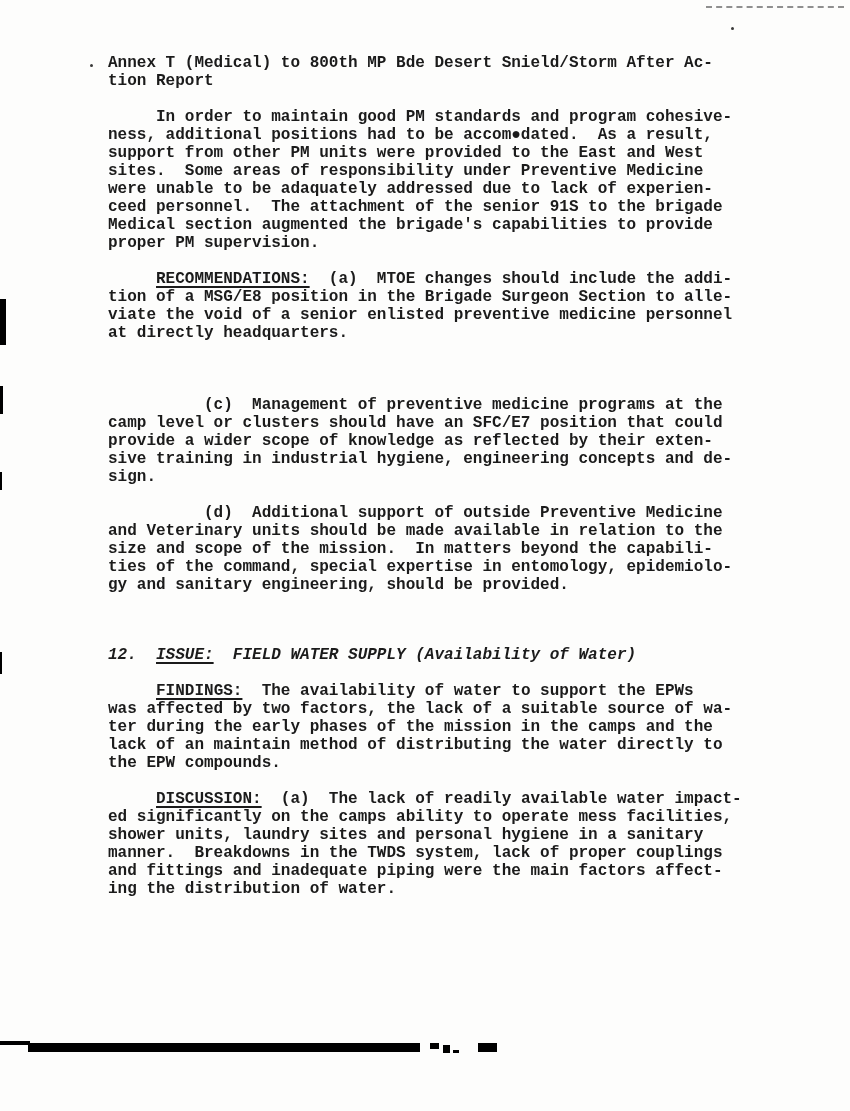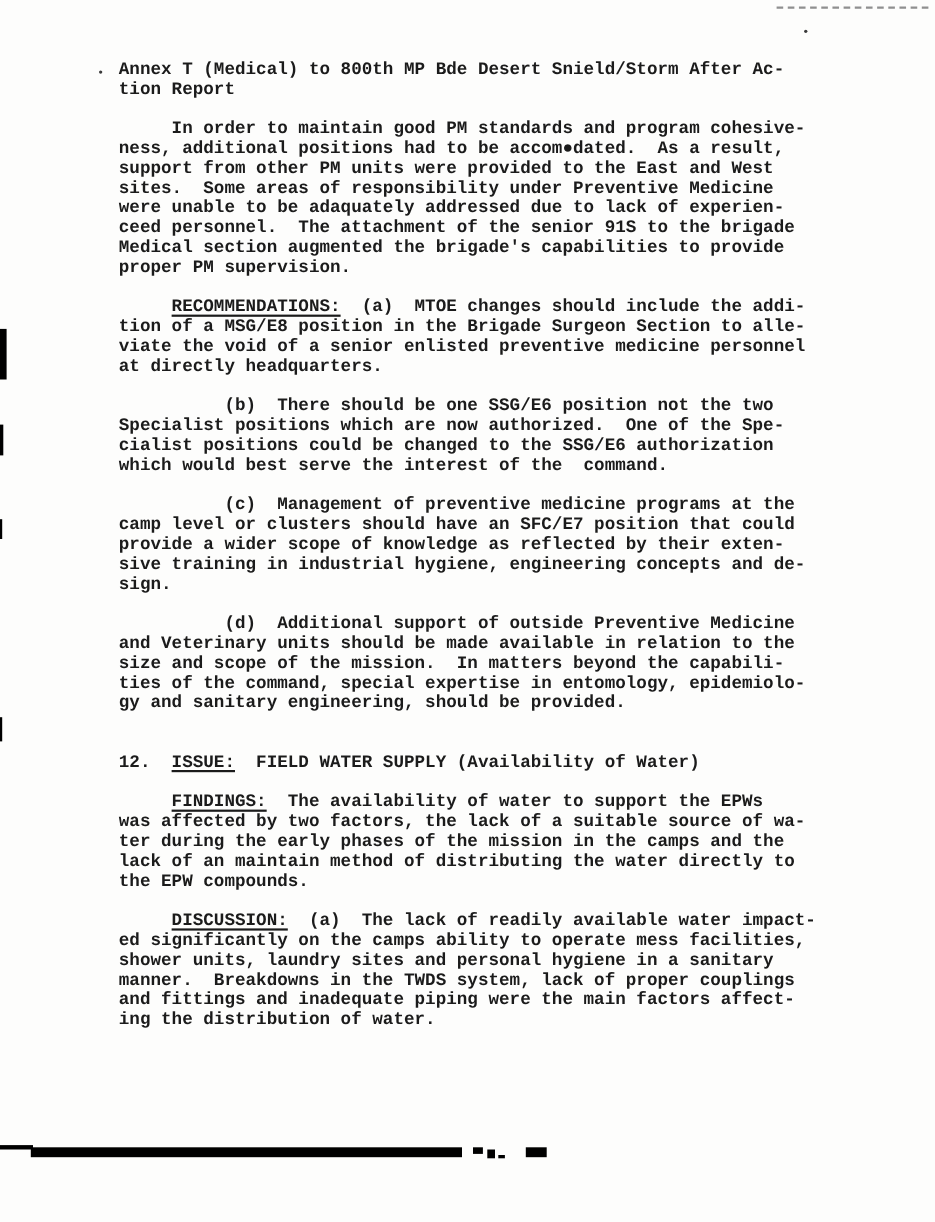--- a/index.html
+++ b/index.html
@@ -21,21 +21,21 @@
     top: 54px;
     width: 684px;
     font-size: 16px;
     line-height: 18px;
     font-weight: bold;
     letter-spacing: 0;
   }
   .header { white-space: pre-wrap; margin: 0; }
   .para { white-space: pre-wrap; margin: 18px 0 0 0; }
   .first { }
-  .heading { margin-top: 36px; }
+  .heading { margin-top: 52px; font-style: italic; }
   .u {
     text-decoration: underline;
     text-decoration-thickness: 2px;
     text-underline-offset: 3px;
   }
   .artifact { position: absolute; background: #000; }
   .dashline {
     position: absolute;
     left: 706px; top: 6px; width: 138px; height: 0;
     border-top: 2px dashed #8f8f8f;
@@ -76,24 +76,21 @@
 were unable to be adaquately addressed due to lack of experien-
 ceed personnel.  The attachment of the senior 91S to the brigade
 Medical section augmented the brigade's capabilities to provide
 proper PM supervision.</span></p>
 
     <p class="para"><span>     </span><span class="u">RECOMMENDATIONS:</span><span>  (a)  MTOE changes should include the addi-
 tion of a MSG/E8 position in the Brigade Surgeon Section to alle-
 viate the void of a senior enlisted preventive medicine personnel
 at directly headquarters.</span></p>
 
-    <p class="para"><span>          </span><span class="u"></span><span>(b)  There should be one SSG/E6 position not the two
-Specialist positions which are now authorized.  One of the Spe-
-cialist positions could be changed to the SSG/E6 authorization
-which would best serve the interest of the  command.</span></p>
+    <p class="para"><span>          </span><span class="u"></span></p>
 
     <p class="para"><span>          </span><span class="u"></span><span>(c)  Management of preventive medicine programs at the
 camp level or clusters should have an SFC/E7 position that could
 provide a wider scope of knowledge as reflected by their exten-
 sive training in industrial hygiene, engineering concepts and de-
 sign.</span></p>
 
     <p class="para"><span>          </span><span class="u"></span><span>(d)  Additional support of outside Preventive Medicine
 and Veterinary units should be made available in relation to the
 size and scope of the mission.  In matters beyond the capabili-

